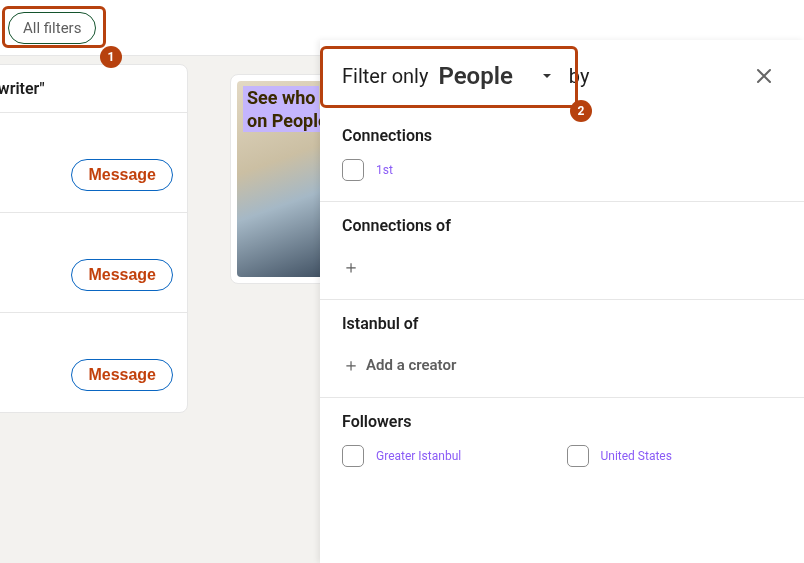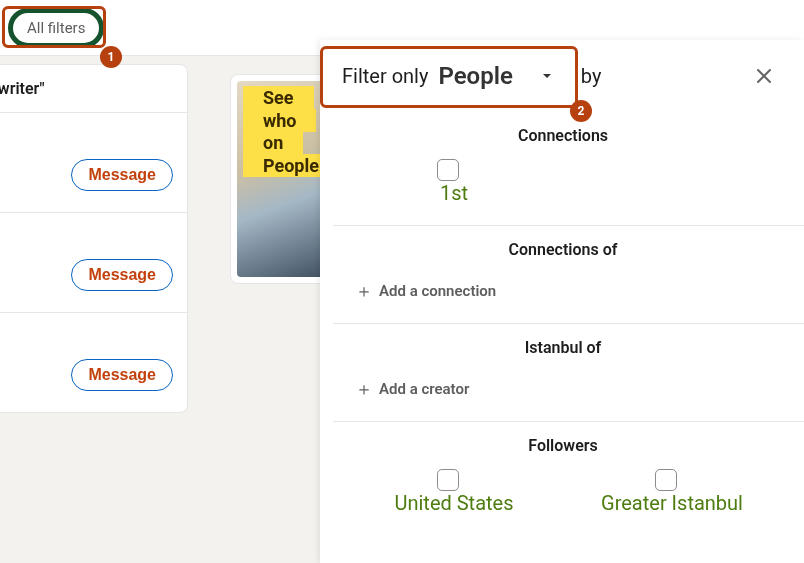--- a/index.html
+++ b/index.html
@@ -20,21 +20,21 @@
     top: 0; left: 0; right: 0;
     height: 56px;
     background: #fff;
     border-bottom: 1px solid #e6e6e6;
     display: flex;
     align-items: center;
     padding-left: 8px;
   }
   .pill {
     display: inline-flex;
-    border: 5px solid #14532d;
+    border: 1px solid #14532d;
     border-radius: 20px;
     padding: 6px 14px;
     font-size: 15px;
     color: #5e5e5e;
     background: #fff;
     cursor: pointer;
   }
 
   
   .bg {
@@ -98,21 +98,21 @@
   }
   .ad-text {
     position: absolute;
     top: 12px; left: 12px;
     font-weight: 700;
     font-size: 18px;
     line-height: 1.25;
     color: #3a2a00;
     text-align: left;
   }
-  .ad-text span { background: #fde047; padding: 1px 20px; box-decoration-break: clone; -webkit-box-decoration-break: clone;}
+  .ad-text span { background: #c4b5fd; padding: 1px 4px; box-decoration-break: clone; -webkit-box-decoration-break: clone;}
 
   
   .anno-box {
     position: absolute;
     border: 3px solid #b7410e;
     border-radius: 6px;
     pointer-events: none;
   }
   .anno-badge {
     position: absolute;
@@ -132,30 +132,29 @@
   .panel {
     position: absolute;
     top: 40px;
     left: 320px;
     right: 0;
     bottom: 0;
     background: #fff;
     box-shadow: -2px 0 6px rgba(0,0,0,0.08);
     overflow: hidden;
     padding-bottom: 10px;
-    text-align: center;
   }
   .panel-header {
     display: flex;
     align-items: center;
     padding: 20px 24px 20px 22px;
     font-size: 20px;
   }
   .panel-header .prefix { color: #1d1d1d; margin-right: 10px; }
-  .panel-header .suffix { color: #1d1d1d; margin-left: 28px; }
+  .panel-header .suffix { color: #1d1d1d; margin-left: 16px; }
   .dropdown {
     display: inline-flex;
     align-items: center;
     font-weight: 600;
     font-size: 24px;
     color: #333;
     cursor: pointer;
     gap: 22px;
   }
   .dropdown svg { margin-left: 6px; }
@@ -165,43 +164,41 @@
     display: flex; align-items: center; justify-content: center;
     color: #666;
     cursor: pointer;
     font-size: 20px;
     border-radius: 50%;
   }
 
   .section {
     padding: 14px 33px 6px 22px;
     border-bottom: 1px solid #e6e6e6;
-    margin-left: 13px;
   }
   .section:last-of-type { border-bottom: none; }
   .section-title {
     font-weight: 600;
     font-size: 16px;
     margin-bottom: 14px;
     color: #1d1d1d;
   }
   .check-grid {
     display: grid;
     grid-template-columns: 1fr 1fr;
     row-gap: 20px;
     column-gap: 20px;
     margin-bottom: 14px;
   }
   .check-item {
     display: flex;
     align-items: center;
-    font-size: 20px;
-    color: #4d7c0f;
-    cursor: pointer;
-    flex-direction: column;
+    font-size: 12px;
+    color: #8b5cf6;
+    cursor: pointer;
   }
   .checkbox {
     width: 22px; height: 22px;
     border: 1px solid #8c8c8c;
     border-radius: 5px;
     background: #fff;
     margin-right: 12px;
     flex-shrink: 0;
   }
   .add-row {
@@ -271,42 +268,41 @@
         <span class="checkbox"></span>
         <span>1st</span>
       </label>
     </div>
   </div>
 
   <div class="section">
     <div class="section-title">Connections of</div>
     <div class="add-row">
       <span class="plus">＋</span>
-      <span>Add a connection</span>
     </div>
   </div>
 
   <div class="section">
     <div class="section-title">Istanbul of</div>
     <div class="add-row">
       <span class="plus">＋</span>
       <span>Add a creator</span>
     </div>
   </div>
 
   <div class="section">
     <div class="section-title">Followers</div>
     <div class="check-grid">
       <label class="check-item">
         <span class="checkbox"></span>
-        <span>United States</span>
+        <span>Greater Istanbul</span>
       </label>
       <label class="check-item">
         <span class="checkbox"></span>
-        <span>Greater Istanbul</span>
+        <span>United States</span>
       </label>
     </div>
   </div>
 </div>
 
 <div class="anno-box" style="top:6px; left:2px; width:104px; height:42px;"></div>
 <div class="anno-badge" style="top:46px; left:100px;">1</div>
 
 <div class="anno-box" style="top:46px; left:320px; width:258px; height:62px;"></div>
 <div class="anno-badge" style="top:100px; left:570px;">2</div>

